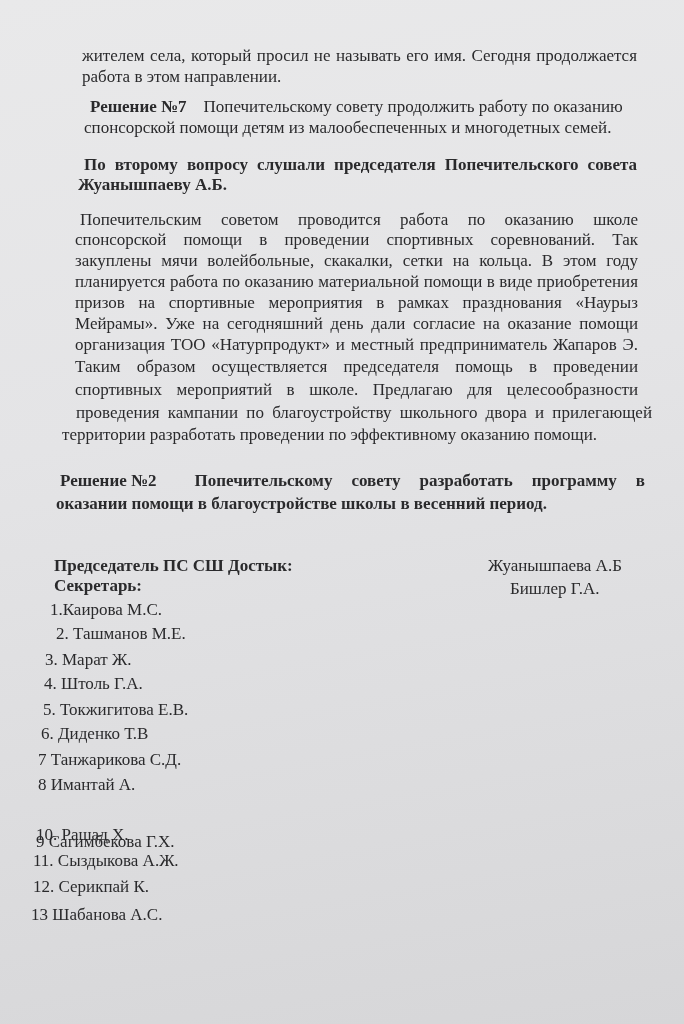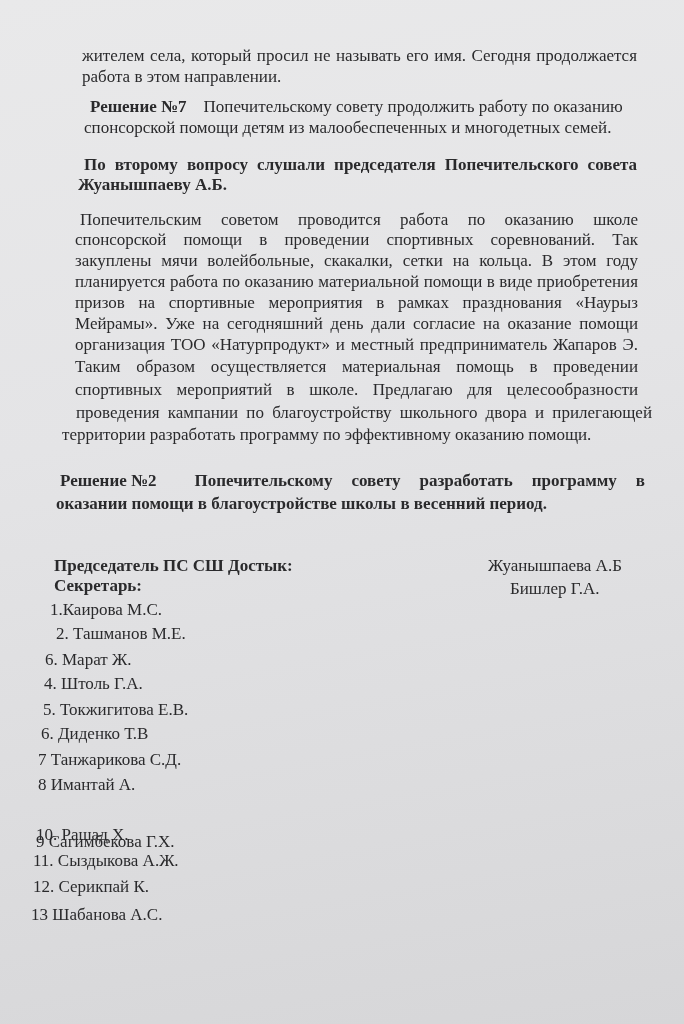--- a/index.html
+++ b/index.html
@@ -33,39 +33,39 @@
   <div class="ln b j" style="left:84px; top:155px; width:553px;">По второму вопросу  слушали председателя Попечительского совета</div>
   <div class="ln b" style="left:78px; top:175px;">Жуанышпаеву А.Б.</div>
 
   <div class="ln j" style="left:80px; top:210px; width:558px;">Попечительским  советом  проводится  работа    по  оказанию  школе</div>
   <div class="ln j" style="left:75px; top:230px; width:563px;">спонсорской  помощи  в  проведении  спортивных  соревнований.   Так</div>
   <div class="ln j" style="left:75px; top:272px; width:563px;">планируется работа по оказанию материальной помощи в виде приобретения</div>
   <div class="ln j" style="left:75px; top:251px; width:563px;">закуплены мячи волейбольные, скакалки, сетки на кольца.  В этом году</div>
   <div class="ln j" style="left:75px; top:293px; width:563px;">призов   на спортивные мероприятия в рамках празднования «Наурыз</div>
   <div class="ln j" style="left:75px; top:314px; width:563px;">Мейрамы». Уже на сегодняшний день  дали согласие на оказание помощи</div>
   <div class="ln j" style="left:75px; top:335px; width:563px;">организация ТОО «Натурпродукт» и местный предприниматель Жапаров Э.</div>
-  <div class="ln j" style="left:75px; top:357px; width:563px;">Таким  образом  осуществляется  материальная  помощь  в  проведении</div>
+  <div class="ln j" style="left:75px; top:357px; width:563px;">Таким  образом  осуществляется  председателя  помощь  в  проведении</div>
   <div class="ln j" style="left:75px; top:380px; width:563px;">спортивных  мероприятий  в  школе.  Предлагаю  для  целесообразности</div>
   <div class="ln j" style="left:76px; top:403px; width:576px;">проведения кампании по благоустройству школьного двора и прилегающей</div>
-  <div class="ln" style="left:62px; top:425px;">территории разработать программу по эффективному оказанию помощи.</div>
+  <div class="ln" style="left:62px; top:425px;">территории разработать проведении по эффективному оказанию помощи.</div>
 
   <div class="ln b" style="left:60px; top:471px; width:585px; display:flex; justify-content:space-between;">
     <span>Решение  №2</span>
     <span style="flex:1; margin-left:38px; text-align:justify; text-align-last:justify;">Попечительскому  совету  разработать  программу  в</span>
   </div>
   <div class="ln b" style="left:56px; top:494px;">оказании помощи в благоустройстве школы в весенний период.</div>
 
   <div class="ln b" style="left:54px; top:556px;">Председатель ПС СШ Достык:</div>
   <div class="ln" style="left:488px; top:556px;">Жуанышпаева А.Б</div>
   <div class="ln b" style="left:54px; top:576px;">Секретарь:</div>
   <div class="ln" style="left:510px; top:579px;">Бишлер Г.А.</div>
 
   <div class="list-item" style="left:50px; top:600px;">1.Каирова М.С.</div>
   <div class="list-item" style="left:56px; top:624px;">2. Ташманов М.Е.</div>
-  <div class="list-item" style="left:45px; top:650px;">6. Марат Ж.</div>
+  <div class="list-item" style="left:45px; top:650px;">3. Марат Ж.</div>
   <div class="list-item" style="left:44px; top:674px;">4. Штоль Г.А.</div>
   <div class="list-item" style="left:43px; top:700px;text-align:right;">5. Токжигитова Е.В.</div>
   <div class="list-item" style="left:41px; top:724px;">6. Диденко Т.В</div>
   <div class="list-item" style="left:38px; top:750px;">7 Танжарикова  С.Д.</div>
   <div class="list-item" style="left:38px; top:775px;">8  Имантай А.</div>
   <div class="list-item" style="left:36px; top:800px;margin-top:32px;">9 Сагимбекова Г.Х.</div>
   <div class="list-item" style="left:36px; top:825px;">10. Рашад Х.</div>
   <div class="list-item" style="left:33px; top:851px;">11. Сыздыкова А.Ж.</div>
   <div class="list-item" style="left:33px; top:877px;">12. Серикпай К.</div>
   <div class="list-item" style="left:31px; top:905px;">13  Шабанова А.С.</div>

